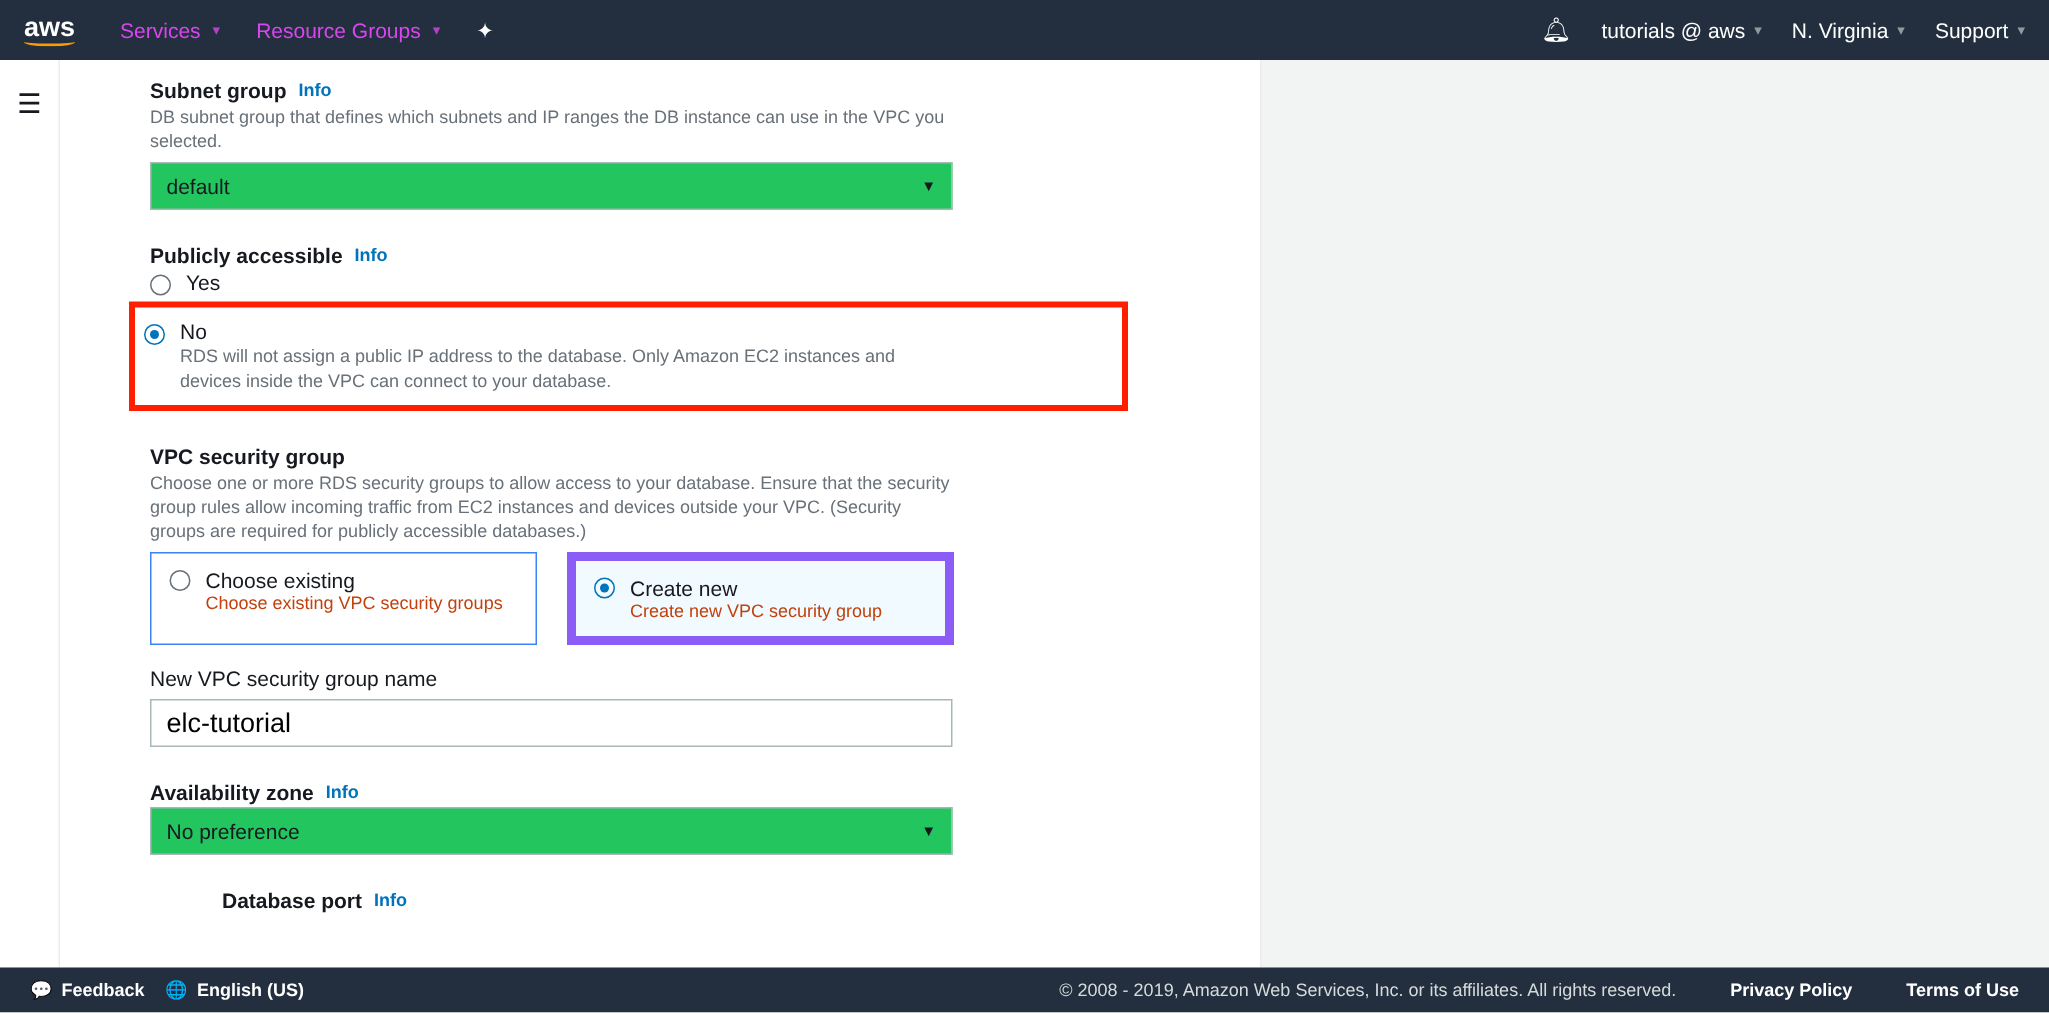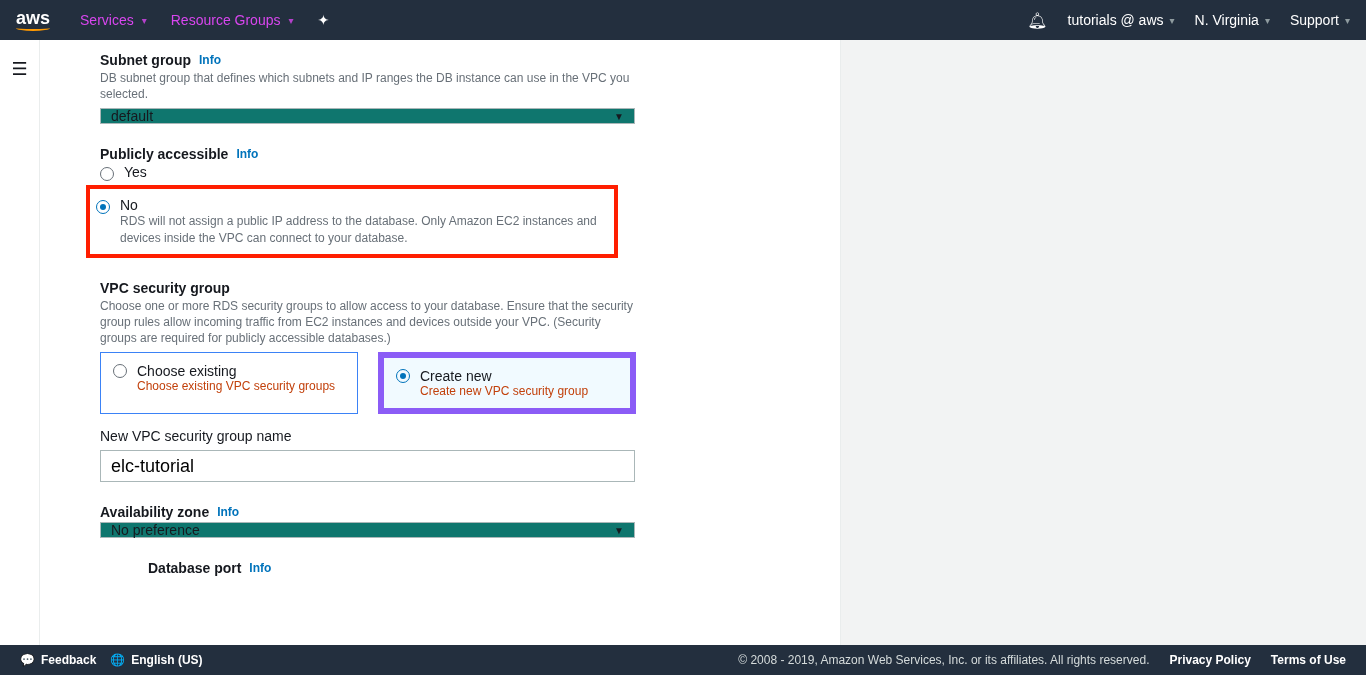--- a/index.html
+++ b/index.html
@@ -88,23 +88,23 @@
   .desc {
     font-size: 12px;
     color: #687078;
     margin-bottom: 6px;
     max-width: 580px;
     line-height: 1.35;
   }
   .block { margin-bottom: 22px; max-width: 540px;}
   .select-box {
     width: 535px;
-    height: 16px;
+    height: 32px;
     border: 1px solid #aab7b8;
-    background: #0f766e;
+    background: #22c55e;
     display: flex;
     align-items: center;
     justify-content: space-between;
     padding: 0 10px;
     cursor: pointer;
   }
   .select-box .tri { font-size:10px; }
   .text-input {
     width: 535px;
     height: 32px;
@@ -128,21 +128,21 @@
   .radio-content { flex:1; }
   .radio-title { font-size:14px; color:#16191f; }
   .radio-desc { font-size:12px; color:#687078; line-height:1.35; max-width:510px; }
 
   .highlight-box {
     border: 4px solid #ff1e00;
     padding: 8px 6px 8px 6px;
     margin-left: -14px;
     margin-right: -4px;
     margin-bottom: 6px;
-    width: 532px;
+    width: 666px;
   }
 
   .tile-row { display:flex; gap:20px; margin-bottom:14px; }
   .tile {
     width: 258px;
     border: 1px solid #3b82f6;
     padding: 10px 12px;
     display:flex; gap:10px;
     cursor:pointer;
     background:#fff;
@@ -160,21 +160,21 @@
     position:absolute; bottom:0; left:0; right:0;
     height:30px;
     background:#232f3e;
     color:#fff;
     display:flex; align-items:center;
     padding: 0 20px;
     font-size:12px;
   }
   .footer-left { display:flex; align-items:center; gap:14px; }
   .footer-left .item { display:flex; align-items:center; gap:6px; cursor:pointer; font-weight:700;}
-  .footer-right { margin-left:auto; display:flex; align-items:center; gap:20px; }
+  .footer-right { margin-left:auto; display:flex; align-items:center; gap:36px; }
   .footer-right .copyright { color:#d5dbdb; font-weight:400; }
   .footer-right a { color:#fff; text-decoration:none; cursor:pointer; font-weight:700;}
 </style>
 </head>
 <body>
 
 <div class="topnav">
   <div class="aws-logo">
     <span class="text">aws</span>
     <span class="swoosh"></span>

